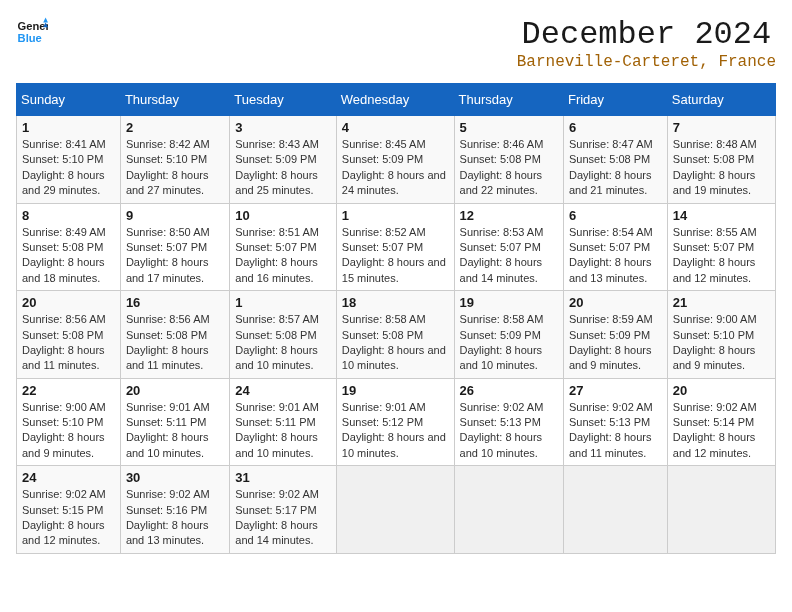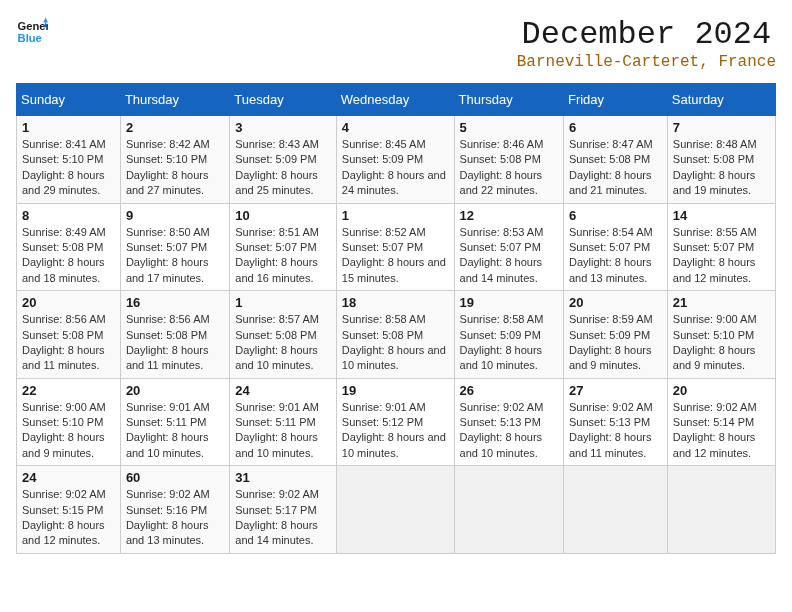--- a/index.html
+++ b/index.html
@@ -228,21 +228,21 @@
           <span class="day-num">20</span>
           <div class="day-info">Sunrise: 9:02 AM<br>Sunset: 5:14 PM<br>Daylight: 8 hours and 12 minutes.</div>
         </td>
       </tr>
       <tr>
         <td>
           <span class="day-num">24</span>
           <div class="day-info">Sunrise: 9:02 AM<br>Sunset: 5:15 PM<br>Daylight: 8 hours and 12 minutes.</div>
         </td>
         <td>
-          <span class="day-num">60</span>
+          <span class="day-num">30</span>
           <div class="day-info">Sunrise: 9:02 AM<br>Sunset: 5:16 PM<br>Daylight: 8 hours and 13 minutes.</div>
         </td>
         <td>
           <span class="day-num">31</span>
           <div class="day-info">Sunrise: 9:02 AM<br>Sunset: 5:17 PM<br>Daylight: 8 hours and 14 minutes.</div>
         </td>
         <td class="empty-cell"></td>
         <td class="empty-cell"></td>
         <td class="empty-cell"></td>
         <td class="empty-cell"></td>

